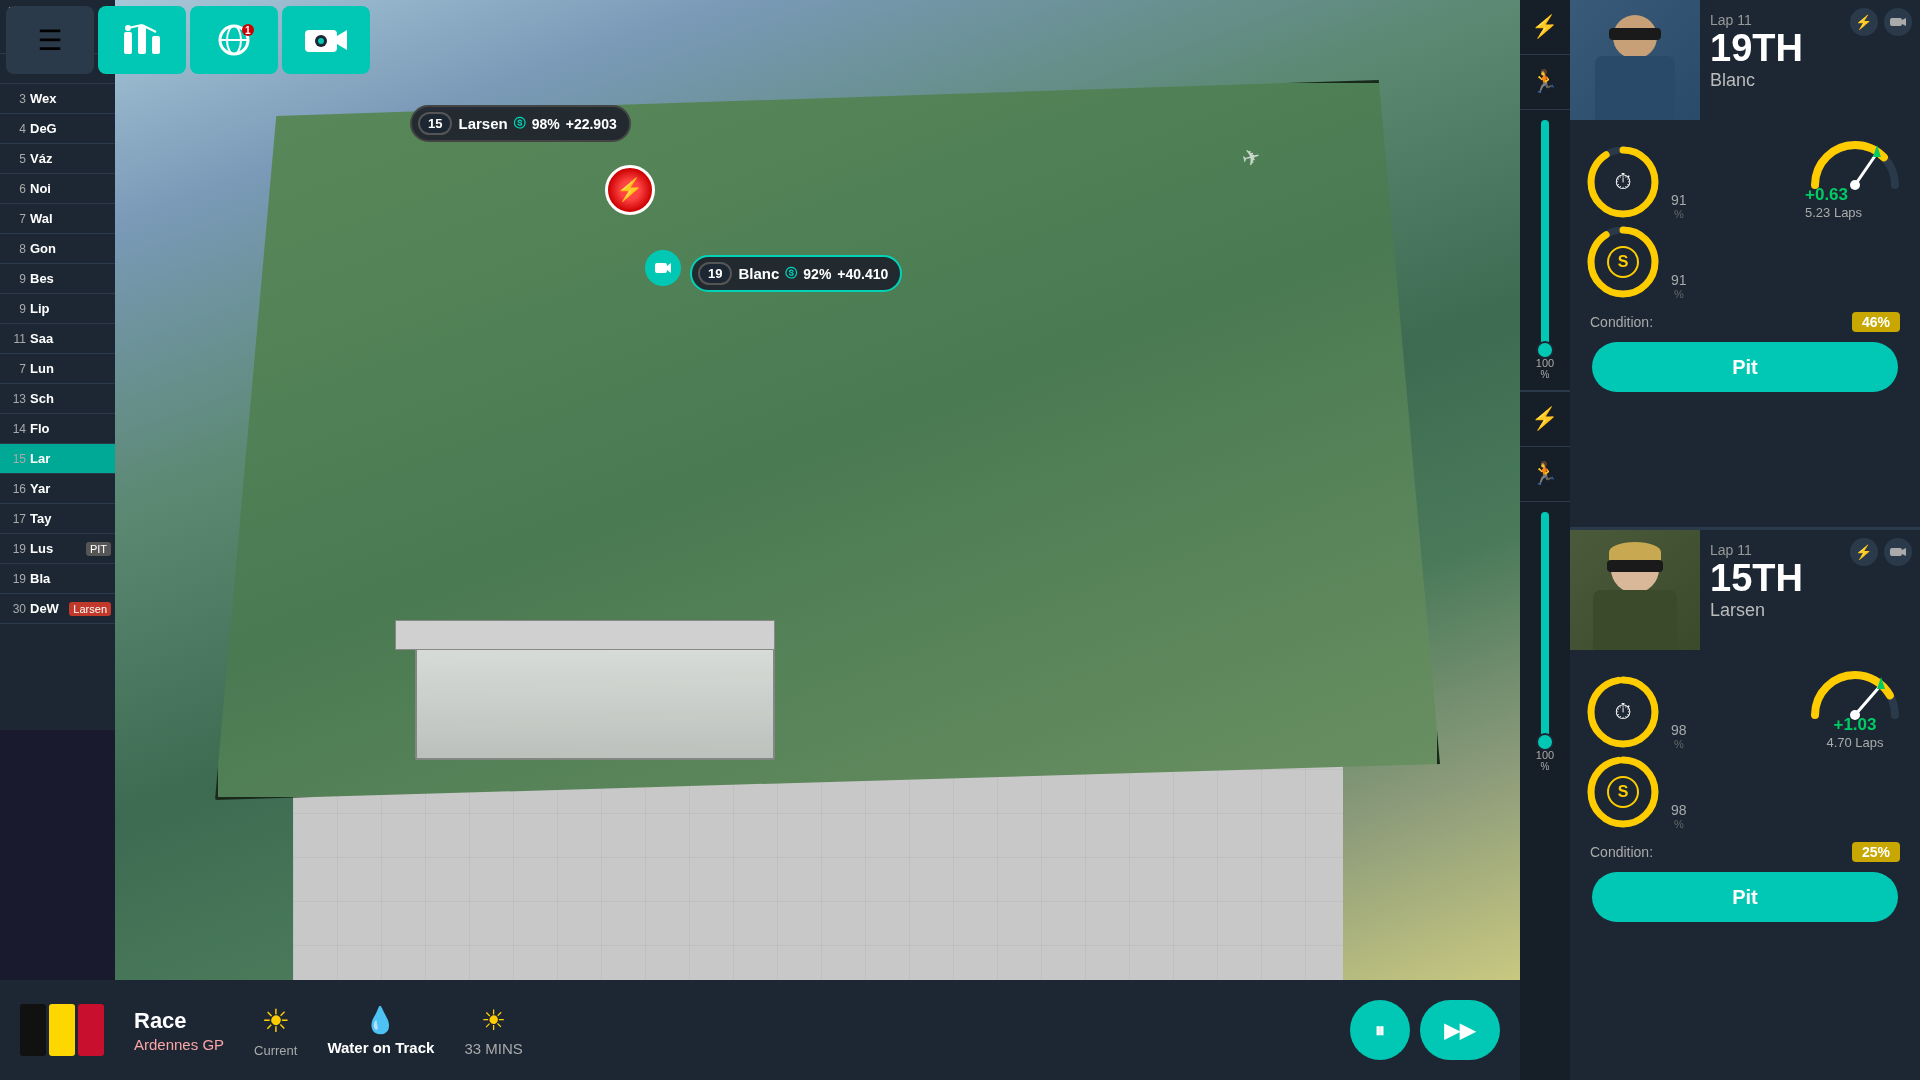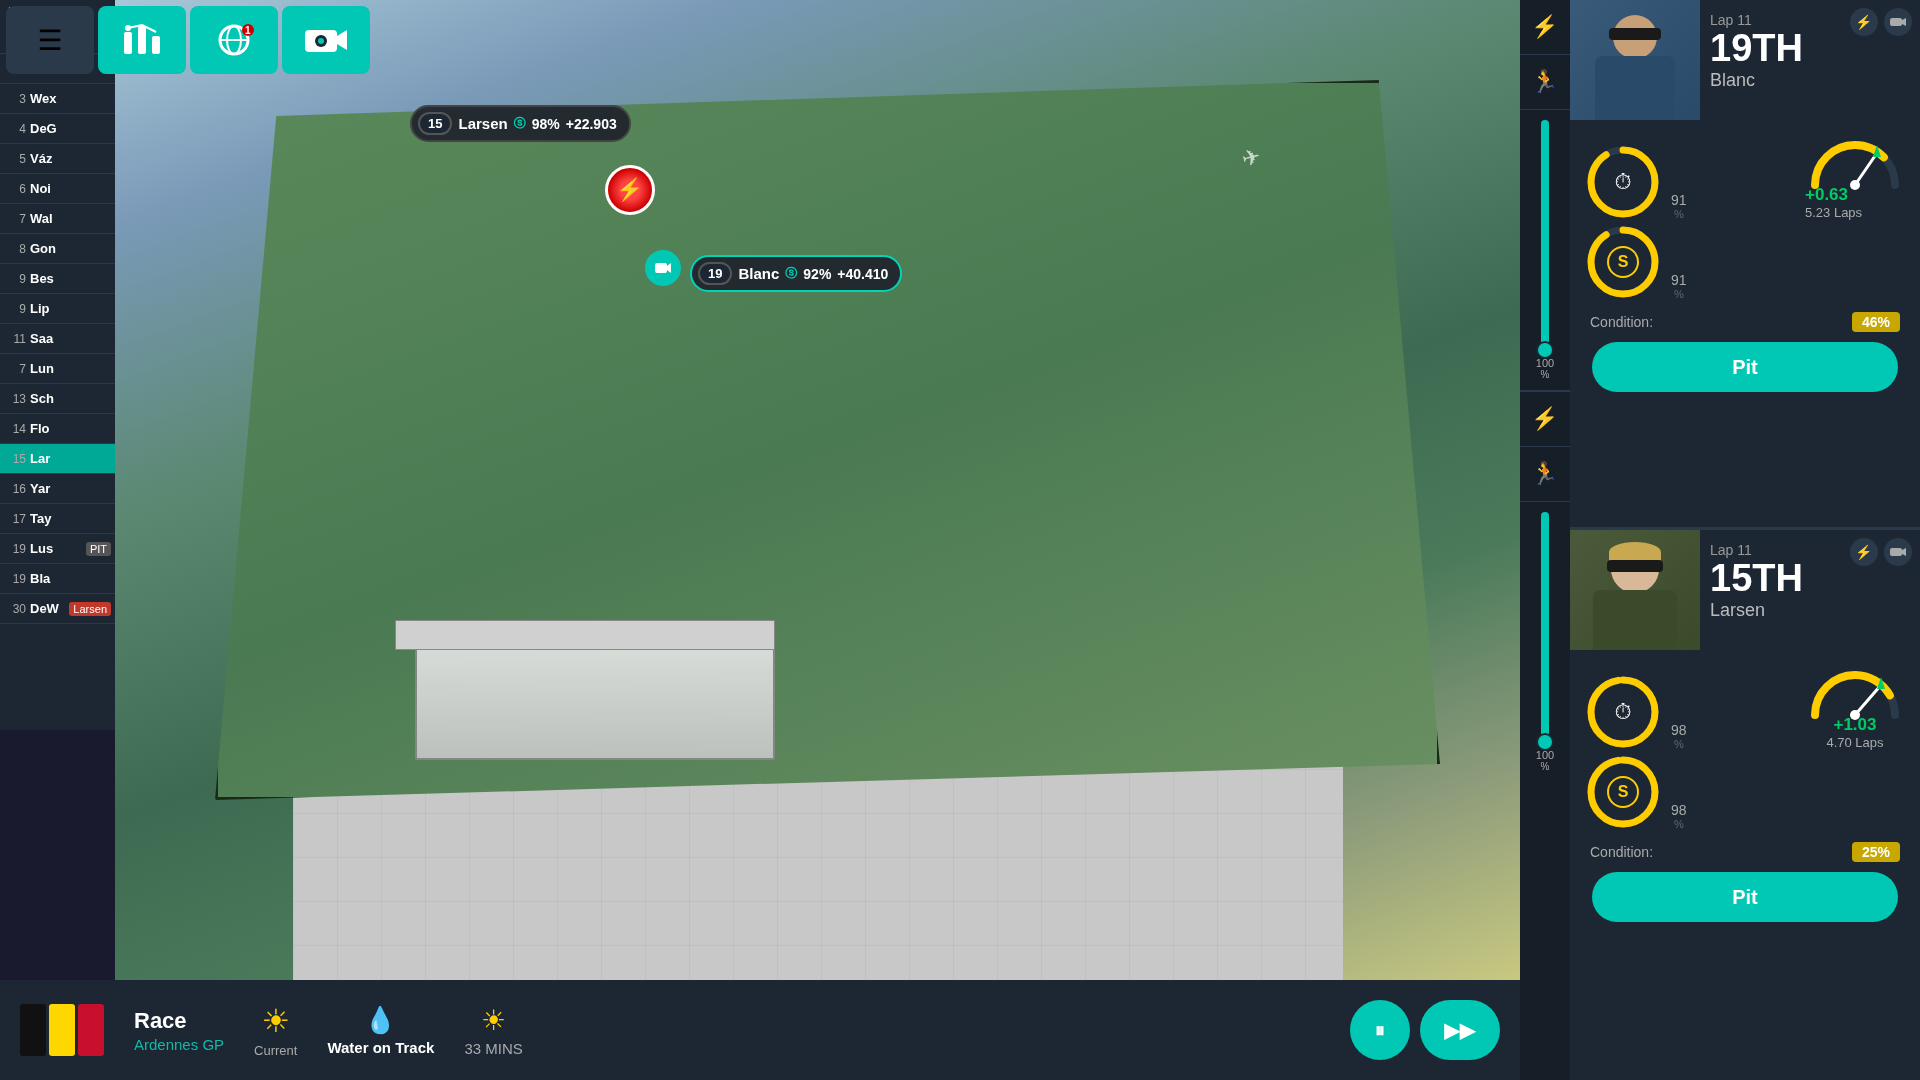--- a/index.html
+++ b/index.html
@@ -180,21 +180,21 @@
       flex-direction: column;
       gap: 2px;
     }
     .race-info .race-name {
       font-size: 22px;
       font-weight: bold;
       color: #fff;
     }
     .race-info .gp-name {
       font-size: 15px;
-      color: #14b8a6;
+      color: #fca5a5;
     }
 
     .weather-box {
       display: flex;
       flex-direction: column;
       align-items: center;
       gap: 3px;
     }
     .weather-icon { font-size: 32px; color: #ffcc00; }
     .weather-label { font-size: 13px; color: #aaa; }

